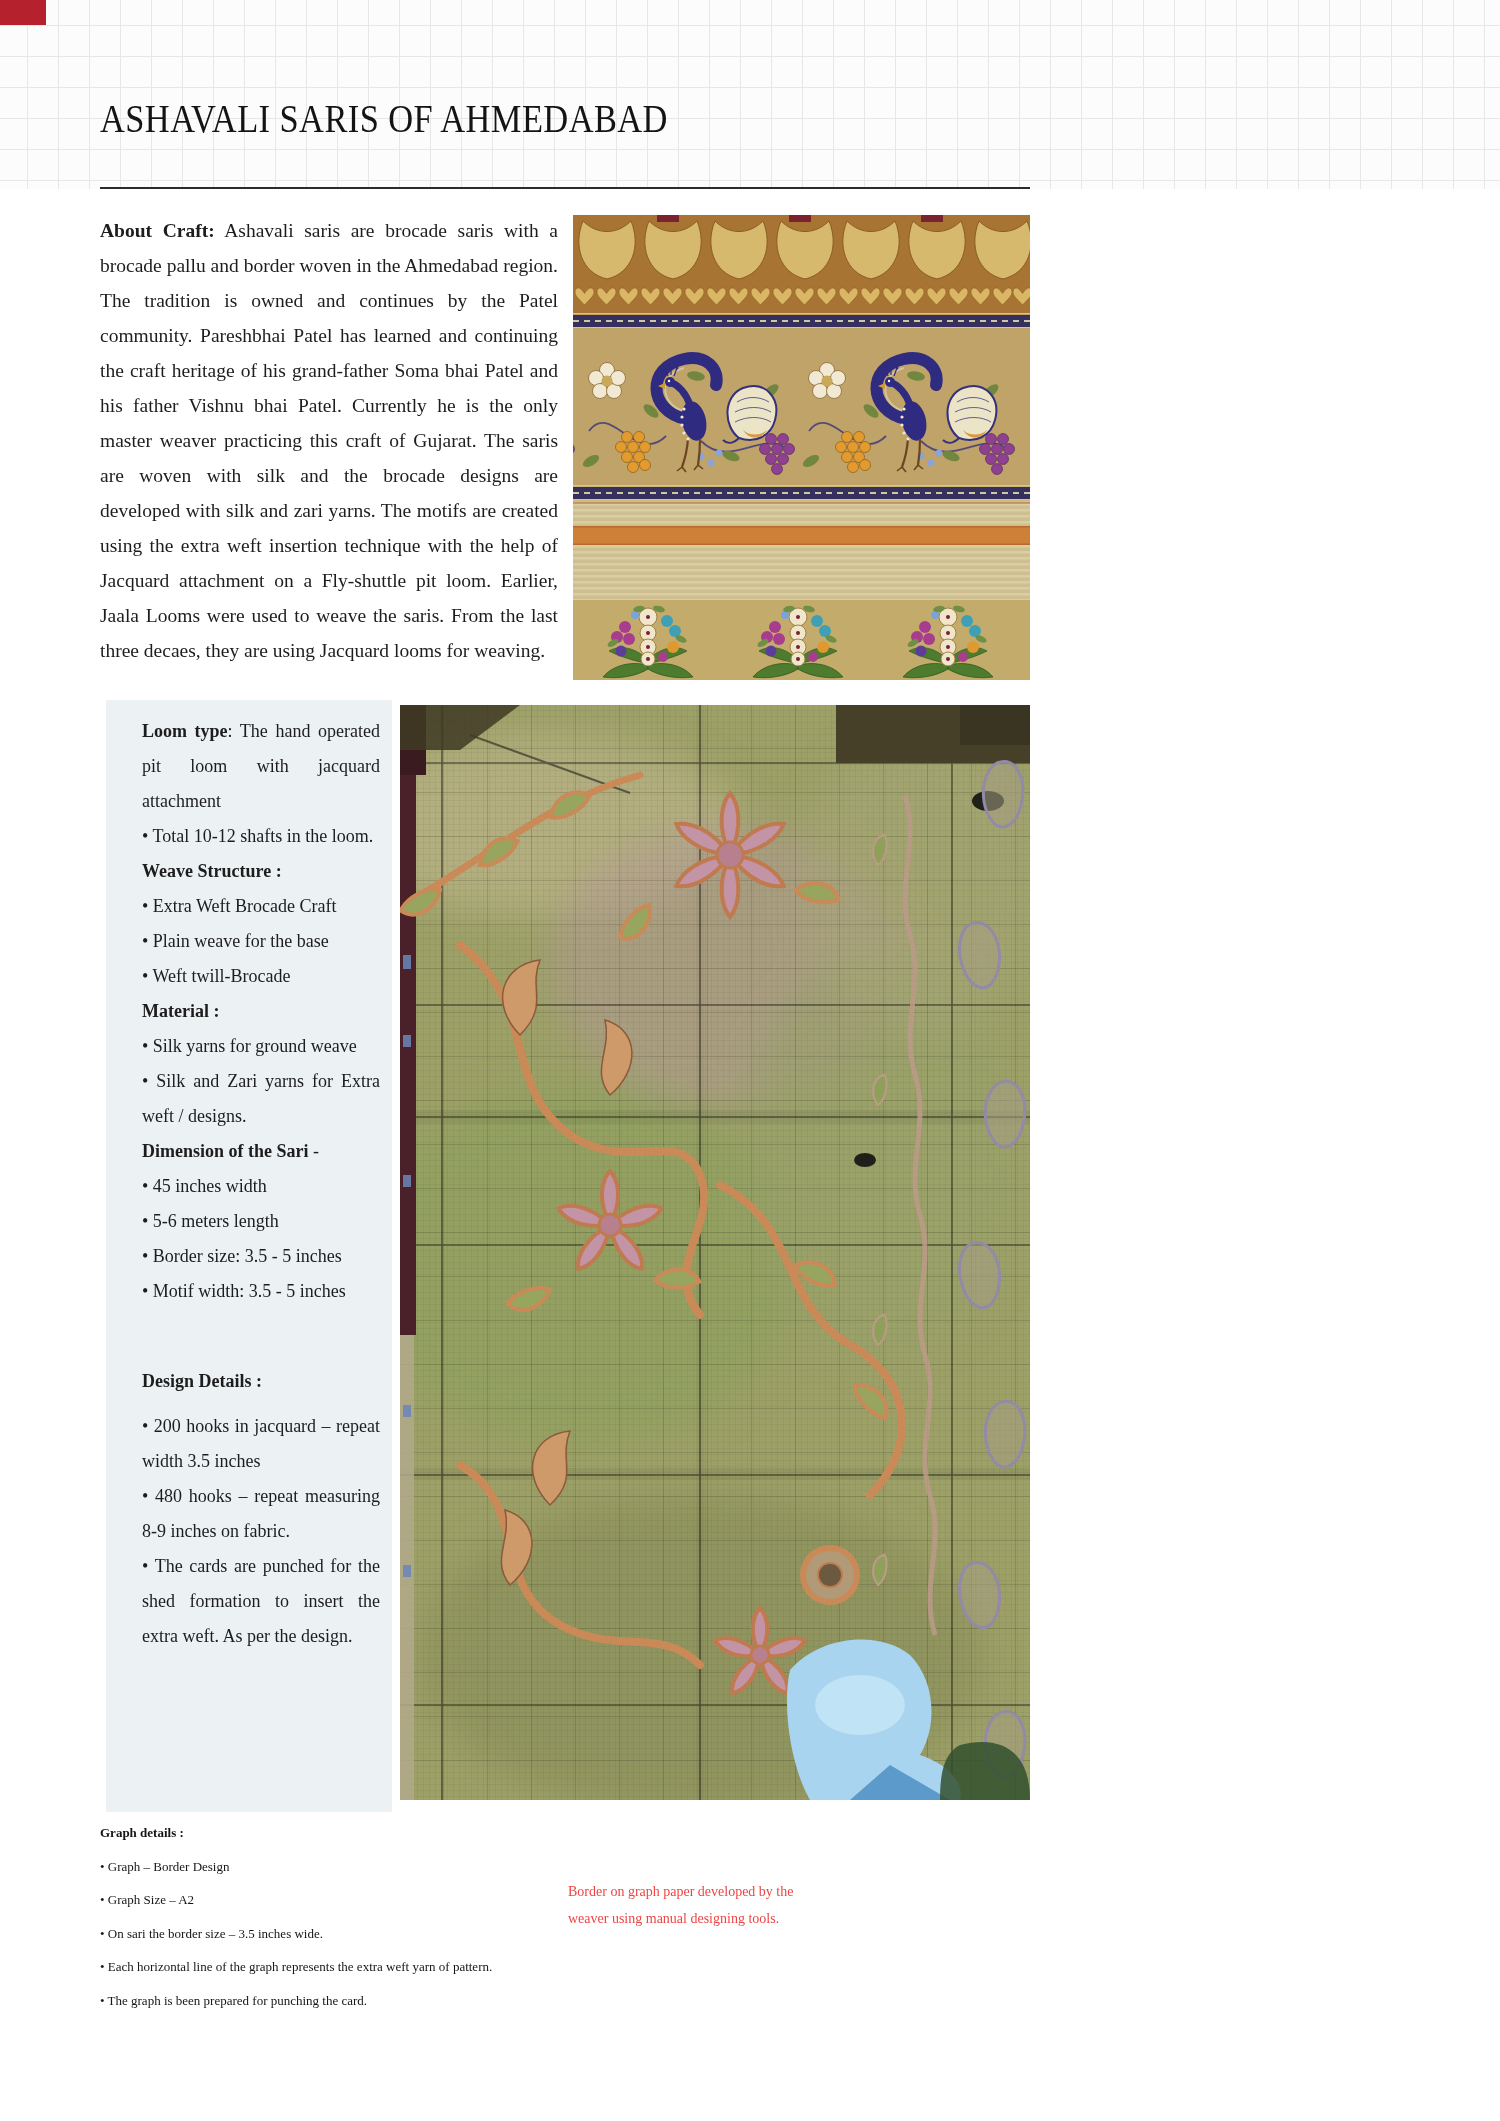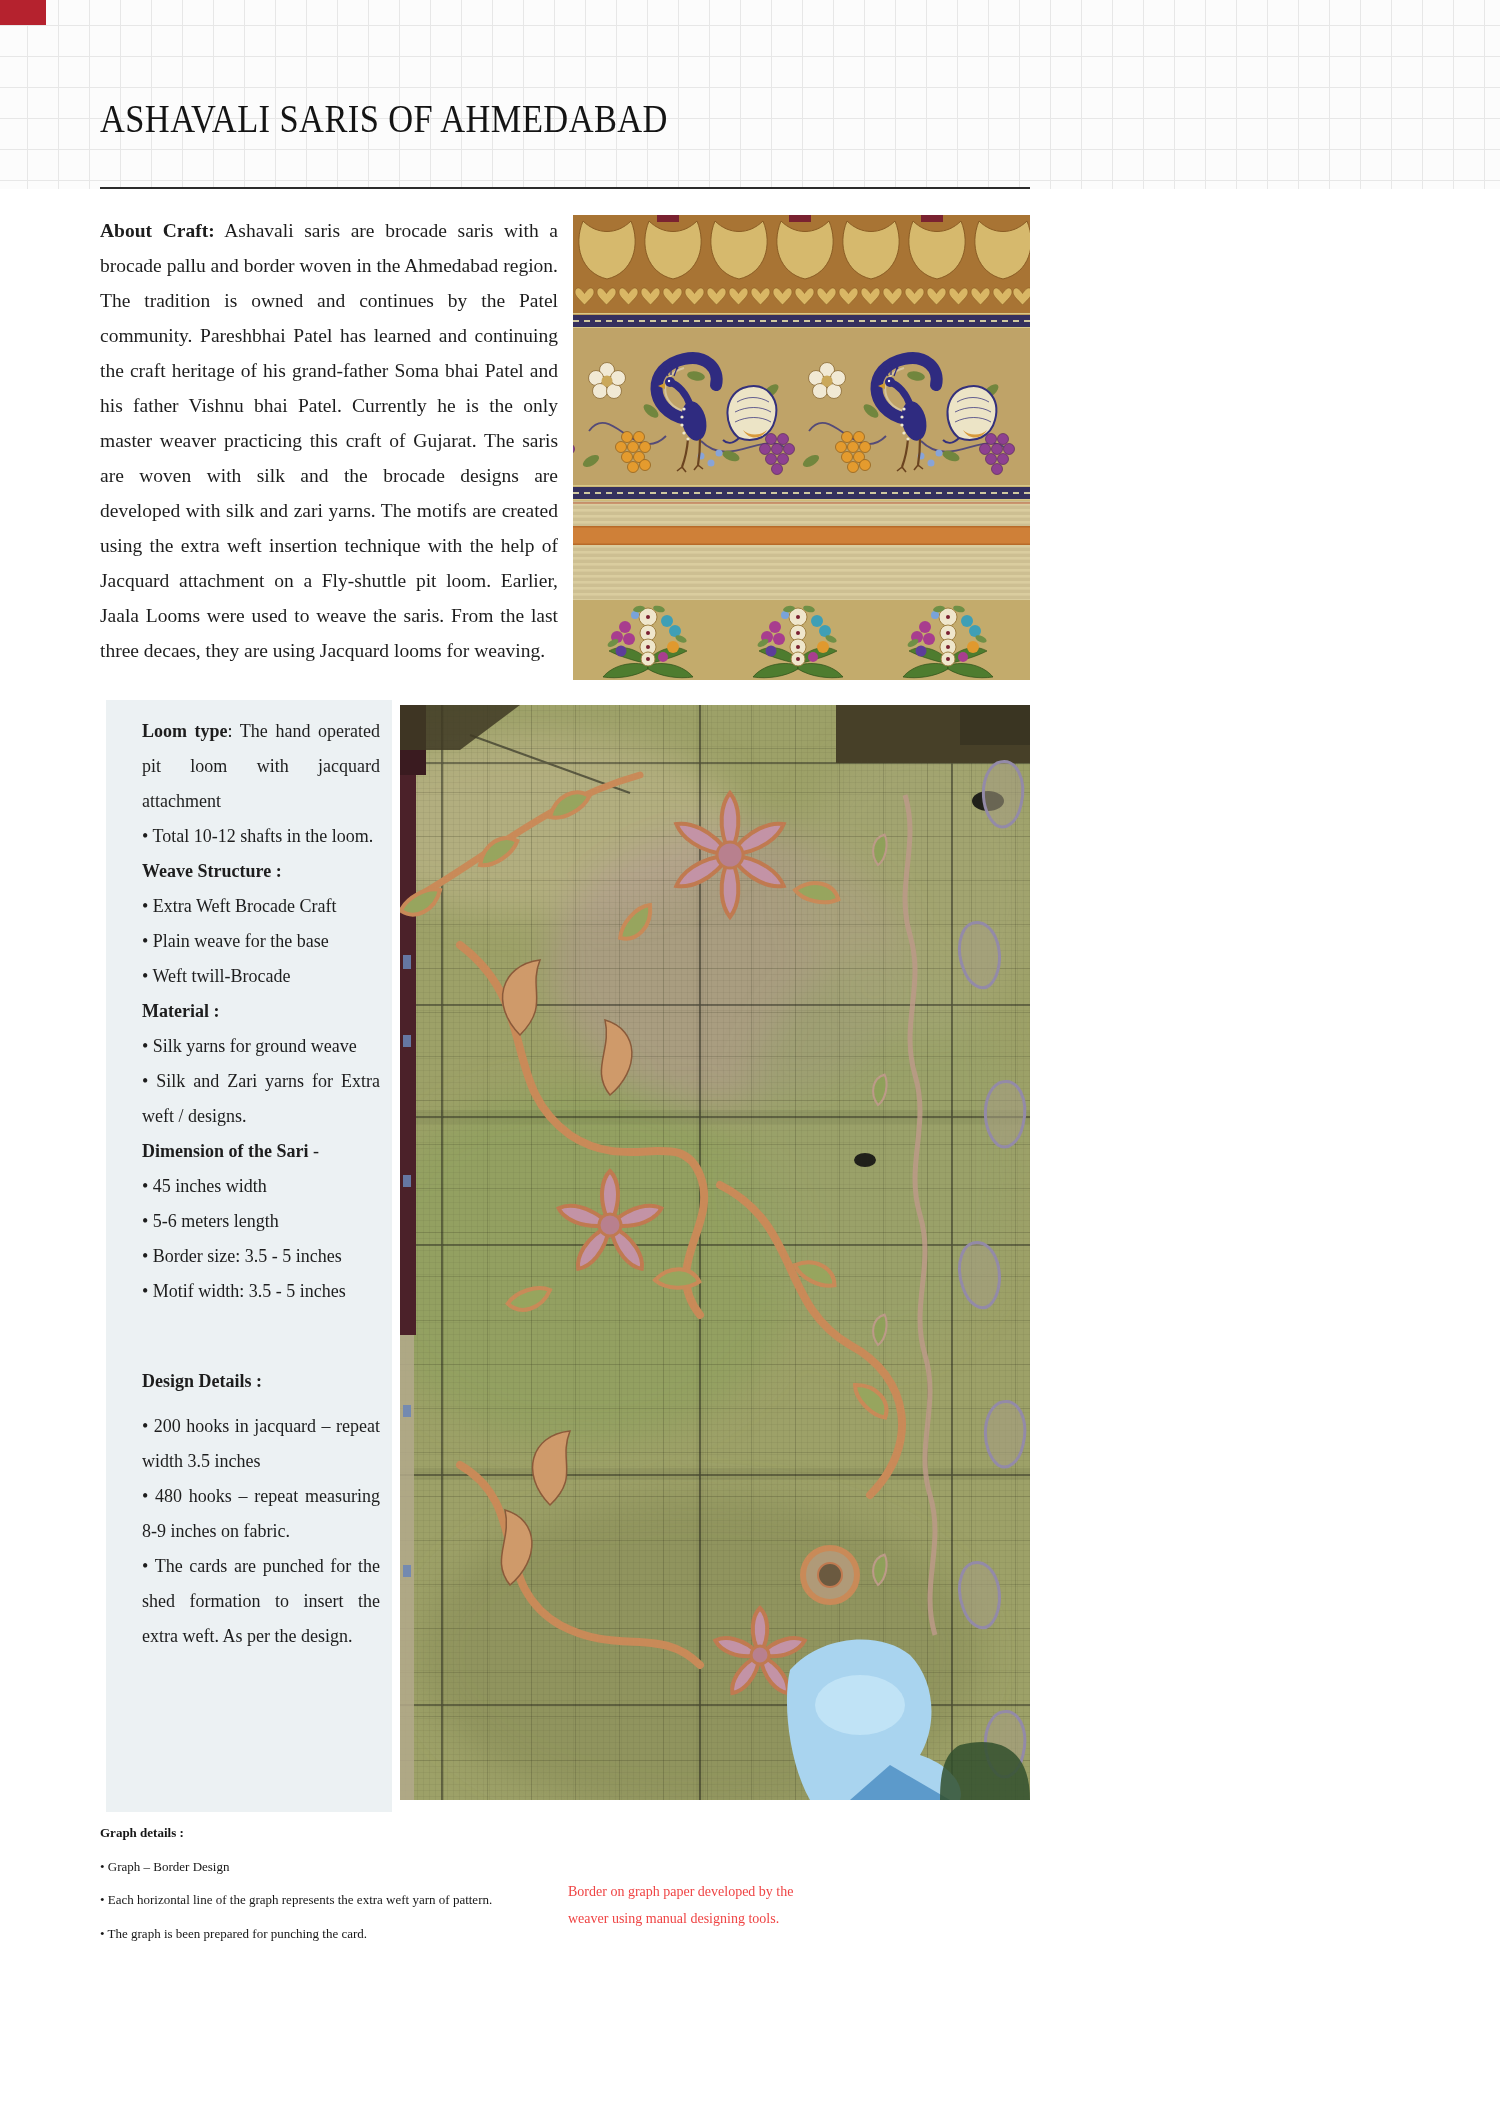--- a/index.html
+++ b/index.html
@@ -409,17 +409,19 @@
   </svg>
 
   <div class="abs caption">
     <div>Border on graph paper developed by the</div>
     <div>weaver using manual designing tools.</div>
   </div>
 
   <div class="abs graph-details">
     <div class="b">Graph details :</div>
     <div>• Graph – Border Design</div>
+    <div>• Graph Size – A2</div>
+    <div>• On sari the border size – 3.5 inches wide.</div>
     <div>• Each horizontal line of the graph represents the extra weft yarn of pattern.</div>
     <div>• The graph is been prepared for punching the card.</div>
   </div>
 
 </div>
 
 </body></html>

